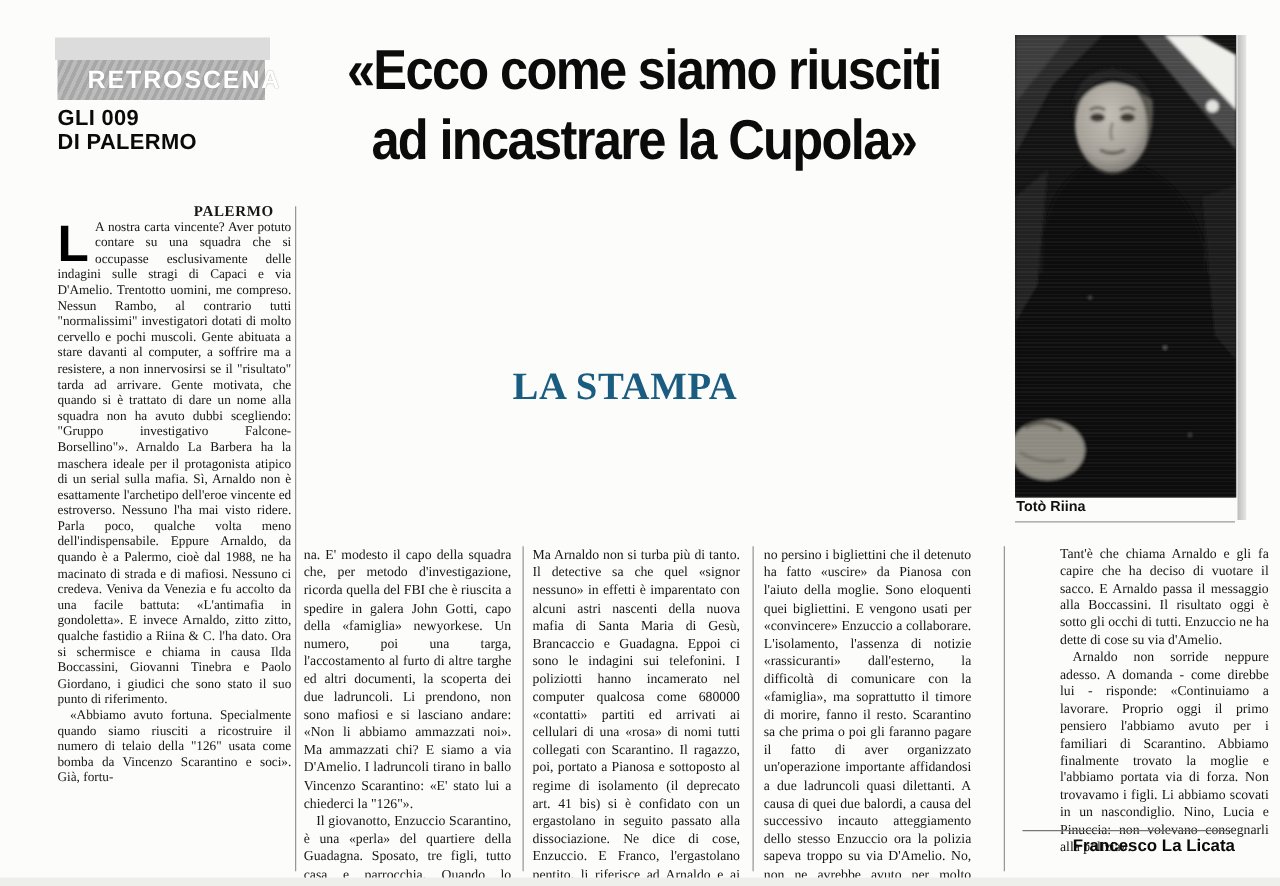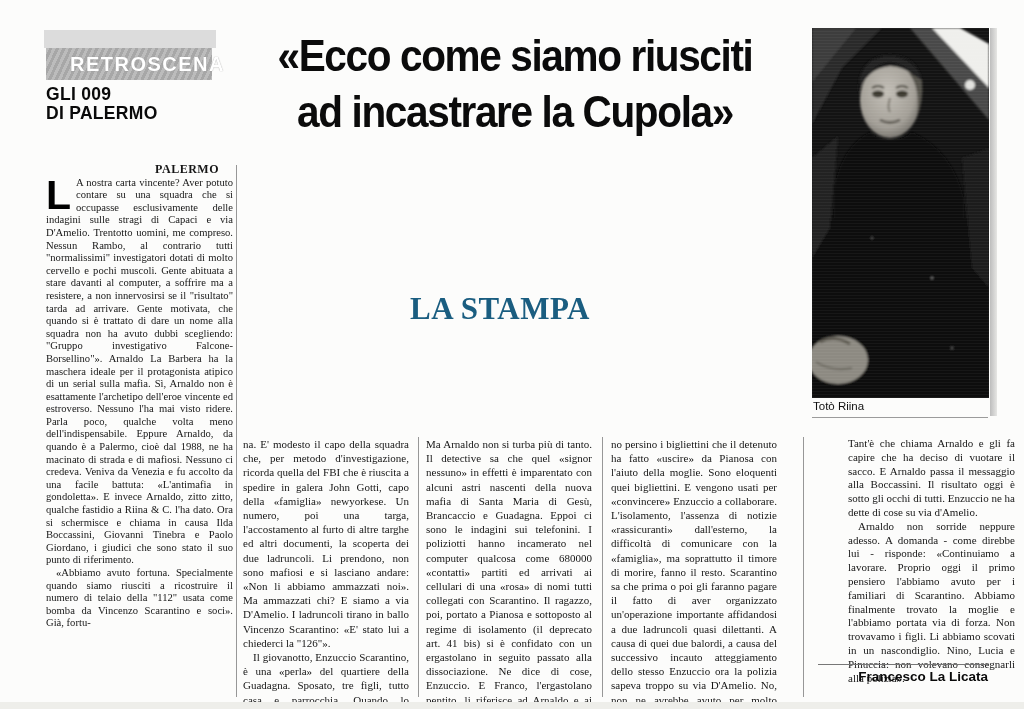--- a/index.html
+++ b/index.html
@@ -24,21 +24,21 @@
   
   .source-overlay{position:absolute;left:330px;top:245px;width:340px;text-align:center;
           font-weight:700;font-size:31px;line-height:39px;color:#1a5d80;letter-spacing:.5px;margin-top:44px;}
 
   
   .photo{position:absolute;left:812px;top:28px;width:177px;height:370px;margin:0;background:#111;overflow:hidden;}
   .photo svg{display:block;width:100%;height:100%;}
   .photo .grain{position:absolute;inset:0;background:repeating-linear-gradient(0deg,rgba(255,255,255,.045) 0 1px,transparent 1px 3px);}
   .photo-strip{position:absolute;left:990px;top:28px;width:7px;height:388px;background:linear-gradient(90deg,#bdbdbd,#e6e6e4);}
   .photo-caption{position:absolute;left:813px;top:400px;font-family:"Liberation Sans",sans-serif;
-          font-weight:400;font-size:11.5px;color:#111;}
+          font-weight:700;font-size:11.5px;color:#111;}
   .caption-rule{position:absolute;left:812px;top:417px;width:176px;height:1px;background:#9b9b9b;}
 
   
   .col{position:absolute;text-align:justify;font-size:11px;line-height:14.2px;color:#161616;}
   .col p{margin:0;text-indent:10px;}
   .col p.cont{text-indent:0;}
   .col1{left:46px;top:163px;width:187px;font-size:10.6px;line-height:12.6px;}
   .col2{left:243px;top:437px;width:166px;}
   .col3{left:426px;top:437px;width:166px;}
   .col4{left:611px;top:437px;width:166px;}
@@ -128,21 +128,21 @@
     </svg>
     <div class="grain"></div>
   </figure>
   <div class="photo-strip"></div>
   <div class="photo-caption">Totò Riina</div>
   <div class="caption-rule"></div>
 
   <div class="col col1">
     <p class="dateline">PALERMO</p>
     <p class="cont"><span class="dropcap">L</span><span>A nostra carta vincente? Aver potuto contare su una squadra che si occupasse esclusivamente delle indagini sulle stragi di Capaci e via D'Amelio. Trentotto uomini, me compreso. Nessun Rambo, al contrario tutti "normalissimi" investigatori dotati di molto cervello e pochi muscoli. Gente abituata a stare davanti al computer, a soffrire ma a resistere, a non innervosirsi se il "risultato" tarda ad arrivare. Gente motivata, che quando si è trattato di dare un nome alla squadra non ha avuto dubbi scegliendo: "Gruppo investigativo Falcone-Borsellino"». Arnaldo La Barbera ha la maschera ideale per il protagonista atipico di un serial sulla mafia. Sì, Arnaldo non è esattamente l'archetipo dell'eroe vincente ed estroverso. Nessuno l'ha mai visto ridere. Parla poco, qualche volta meno dell'indispensabile. Eppure Arnaldo, da quando è a Palermo, cioè dal 1988, ne ha macinato di strada e di mafiosi. Nessuno ci credeva. Veniva da Venezia e fu accolto da una facile battuta: «L'antimafia in gondoletta». E invece Arnaldo, zitto zitto, qualche fastidio a Riina &amp; C. l'ha dato. Ora si schermisce e chiama in causa Ilda Boccassini, Giovanni Tinebra e Paolo Giordano, i giudici che sono stato il suo punto di riferimento.</span></p>
-    <p>«Abbiamo avuto fortuna. Specialmente quando siamo riusciti a ricostruire il numero di telaio della "112" usata come bomba da Vincenzo Scarantino e soci». Già, fortu-</p>
+    <p>«Abbiamo avuto fortuna. Specialmente quando siamo riusciti a ricostruire il numero di telaio della "126" usata come bomba da Vincenzo Scarantino e soci». Già, fortu-</p>
   </div>
 
   <div class="vrule vr1"></div>
 
   <div class="col col2">
     <p class="cont">na. E' modesto il capo della squadra che, per metodo d'investigazione, ricorda quella del FBI che è riuscita a spedire in galera John Gotti, capo della «famiglia» newyorkese. Un numero, poi una targa, l'accostamento al furto di altre targhe ed altri documenti, la scoperta dei due ladruncoli. Li prendono, non sono mafiosi e si lasciano andare: «Non li abbiamo ammazzati noi». Ma ammazzati chi? E siamo a via D'Amelio. I ladruncoli tirano in ballo Vincenzo Scarantino: «E' stato lui a chiederci la "126"».</p>
     <p>Il giovanotto, Enzuccio Scarantino, è una «perla» del quartiere della Guadagna. Sposato, tre figli, tutto casa e parrocchia. Quando lo arrestano si indigna persino il parroco.</p>
   </div>
 
   <div class="vrule vr2"></div>

